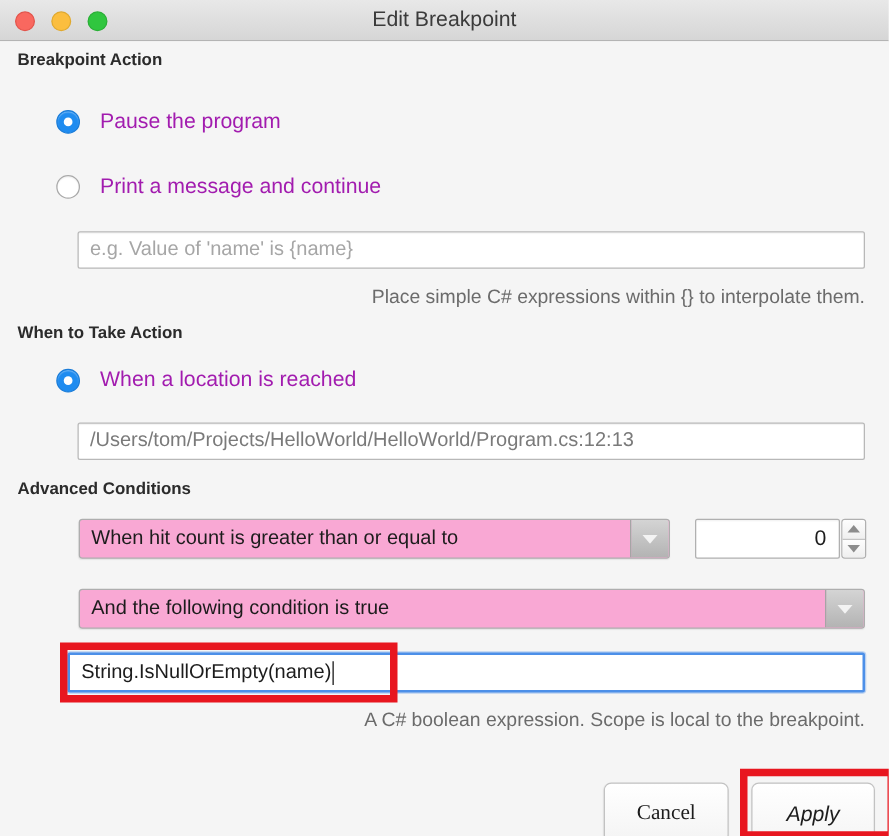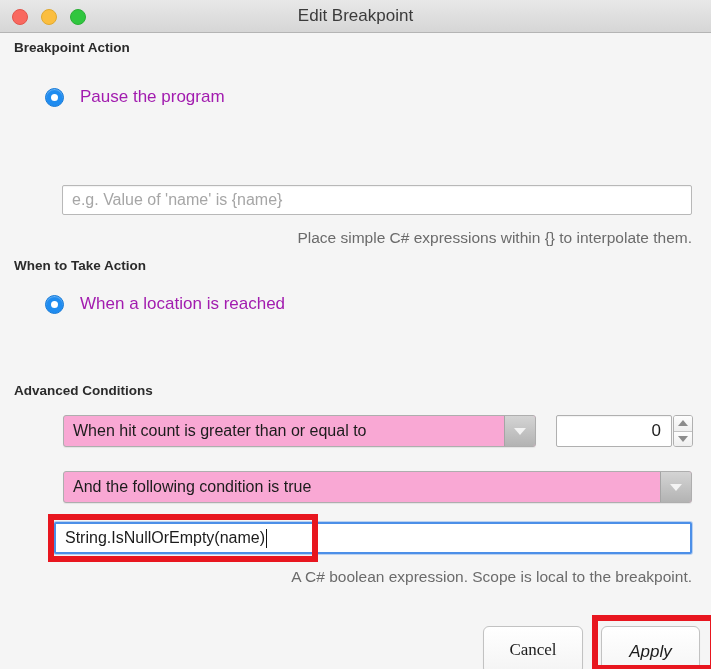--- a/index.html
+++ b/index.html
@@ -269,34 +269,39 @@
 
   <div class="section-title" style="left:14px; top:7px;">Breakpoint Action</div>
 
   <div class="radio-row" style="left:45px; top:54px;">
     <span class="radio on">
         <span class="dot"></span>
       </span>
     <span class="radio-label">Pause the program</span>
   </div>
 
+  <div class="radio-row" style="left:45px; top:106px;">
+    <span class="radio off"></span>
+    <span class="radio-label">Print a message and continue</span>
+  </div>
 
   <div class="textfield placeholder" style="left:62px; top:152px; width:630px; height:30px;">e.g. Value of 'name' is {name}</div>
 
   <div class="helptext" style="right:19px; top:196px;">Place simple C# expressions within {} to interpolate them.</div>
 
   <div class="section-title" style="left:14px; top:225px;">When to Take Action</div>
 
   <div class="radio-row" style="left:45px; top:261px;">
     <span class="radio on">
         <span class="dot"></span>
       </span>
     <span class="radio-label">When a location is reached</span>
   </div>
 
+  <div class="textfield readonly" style="left:62px; top:305px; width:630px; height:30px;">/Users/tom/Projects/HelloWorld/HelloWorld/Program.cs:12:13</div>
 
   <div class="section-title" style="left:14px; top:350px;">Advanced Conditions</div>
 
   <div class="combo" style="left:63px; top:382px; width:473px; height:32px;">
     <div class="combo-value">When hit count is greater than or equal to</div>
     <div class="combo-arrow">
         <span class="tri"></span>
       </div>
   </div>
 

